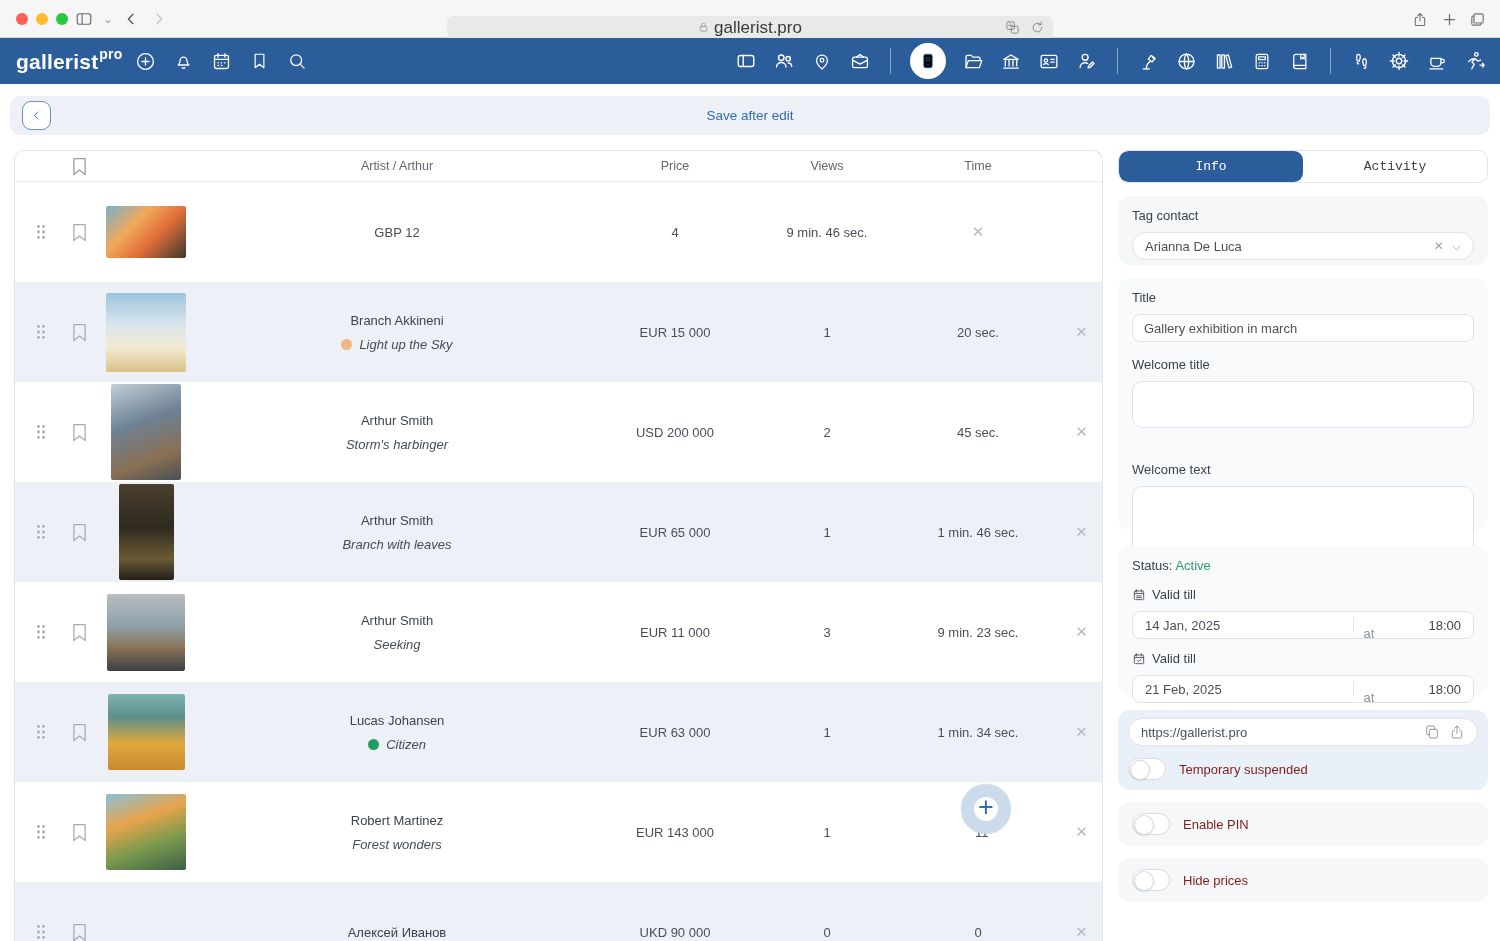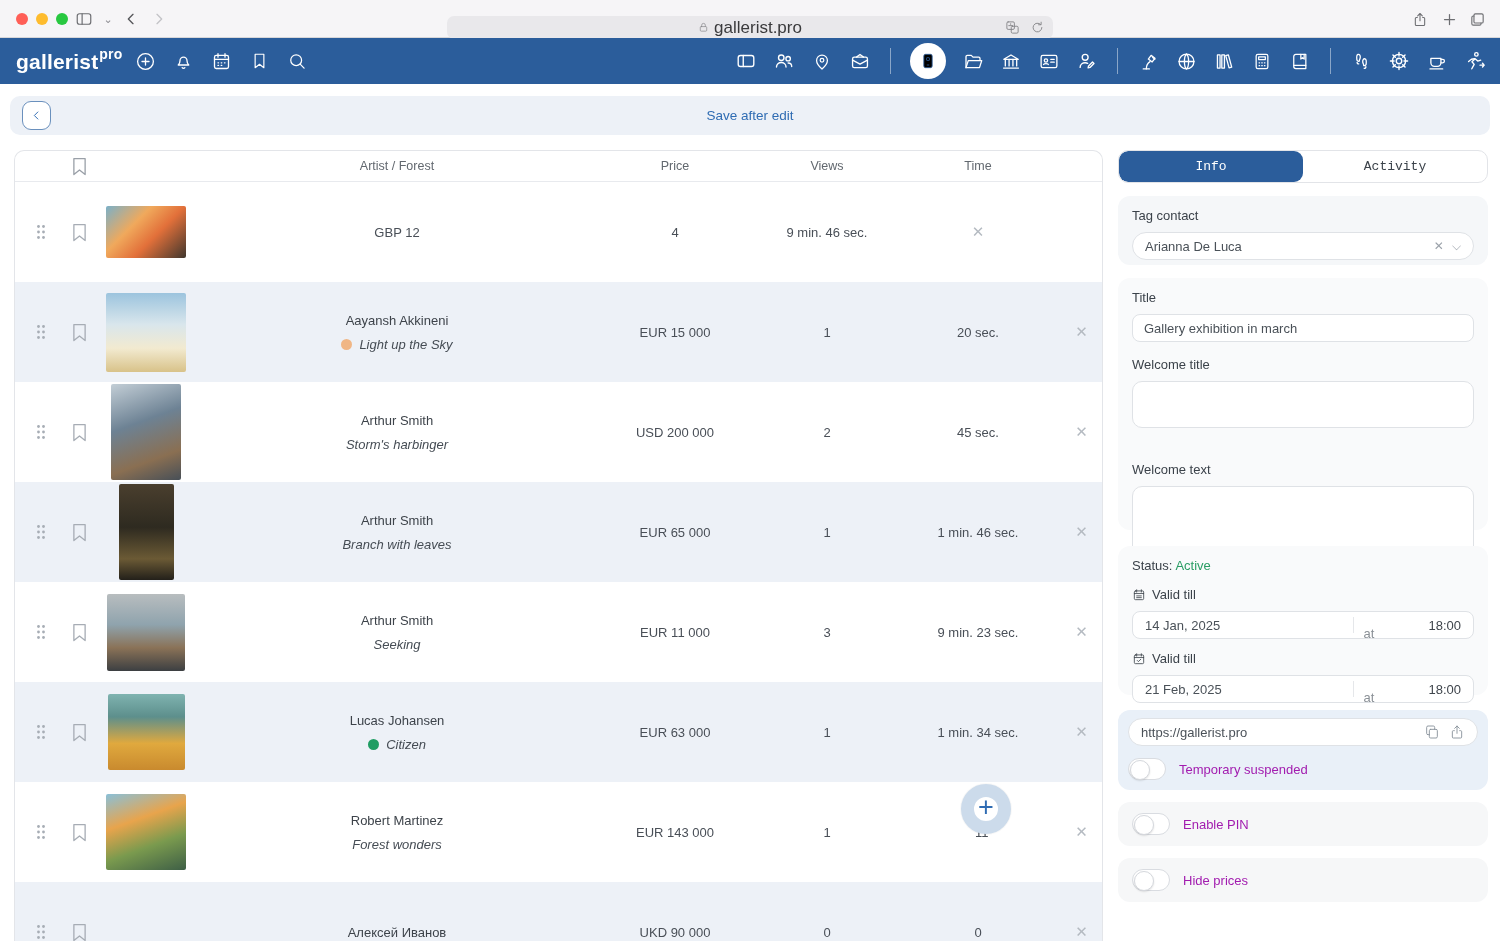--- a/index.html
+++ b/index.html
@@ -95,21 +95,21 @@
   .pinput { width:100%; background:#fff; border:1px solid #dfe2e6; border-radius:8px;
     height:28px; padding:0 11px; font-size:13px; color:#4a5158; font-family:"Liberation Sans",sans-serif; }
   .parea { width:100%; background:#fff; border:1px solid #dfe2e6; border-radius:10px;
     resize:none; font-family:"Liberation Sans",sans-serif; }
   .selicons { margin-left:auto; display:flex; gap:8px; color:#9aa1a9; font-size:12px; }
   .datefield { display:flex; align-items:center; }
   .datefield .d { flex:1; }
   .datefield .sep { width:1px; height:16px; background:#e5e7ea; margin-right:10px; }
   .datefield .at { color:#8a9096; margin-right:14px;margin-top:16px; }
   .datefield .tm { color:#3f454c;margin-left:40px; }
-  .toggle-row { display:flex; align-items:center; gap:13px; font-size:13px; color:#a21caf; }
+  .toggle-row { display:flex; align-items:center; gap:13px; font-size:13px; color:#7f1d1d; }
   .tg { width:38px; height:22px; border:1px solid #d9dce1; border-radius:11px; background:#fff;
     position:relative; cursor:pointer; flex:none; }
   .tg::after { content:""; position:absolute; left:1px; top:1px; width:18px; height:18px;
     border-radius:50%; background:#fff; border:1px solid #d5d8dd; box-shadow:0 1px 2px rgba(0,0,0,.12); }
   .urlicons { margin-left:auto; display:flex; gap:9px; }
   .urlicons svg{stroke:#8a939c;fill:none;stroke-width:1.4;stroke-linecap:round;stroke-linejoin:round;cursor:pointer}
   .status-line { font-size:13px; color:#3b424a; }
   .status-line b { color:#2a9d64; font-weight:normal; }
 </style>
 </head>
@@ -353,21 +353,21 @@
 
   <div class="tablecard">
     <div class="tgrid thead">
       <div class="cell"></div>
       <div class="cell">
         <svg width="15" height="19" viewBox="0 0 16 20">
             <path d="M2 1.5h12v17l-6-4.8-6 4.8z" fill="none" stroke="#9aa0a8" stroke-width="1.4" stroke-linejoin="round"></path>
           </svg>
       </div>
       <div class="cell"></div>
-      <div class="hc">Artist / Forest</div>
+      <div class="hc">Artist / Arthur</div>
       <div class="hc">Price</div>
       <div class="hc">Views</div>
       <div class="hc">Time</div>
       <div class="cell"></div>
     </div>
 
     <div class="tgrid row">
       <div class="cell drag">
           <svg width="10" height="16" viewBox="0 0 10 16">
             <g fill="#a7adb5">
@@ -409,21 +409,21 @@
         </div>
       <div class="cell">
           <svg width="15" height="19" viewBox="0 0 16 20">
             <path d="M2 1.5h12v17l-6-4.8-6 4.8z" fill="none" stroke="#a7adb5" stroke-width="1.4" stroke-linejoin="round"></path>
           </svg>
         </div>
       <div class="cell">
           <div class="thumb t1"></div>
         </div>
       <div class="cell who">
-          <div class="artist">Aayansh Akkineni</div>
+          <div class="artist">Branch Akkineni</div>
           <div class="title">
             <span class="sdot o"></span>
             <span>Light up the Sky</span>
           </div>
         </div>
       <div class="cell c">EUR 15 000</div>
       <div class="cell c">1</div>
       <div class="cell c">20 sec.</div>
       <div class="cell x">✕</div>
     </div>

